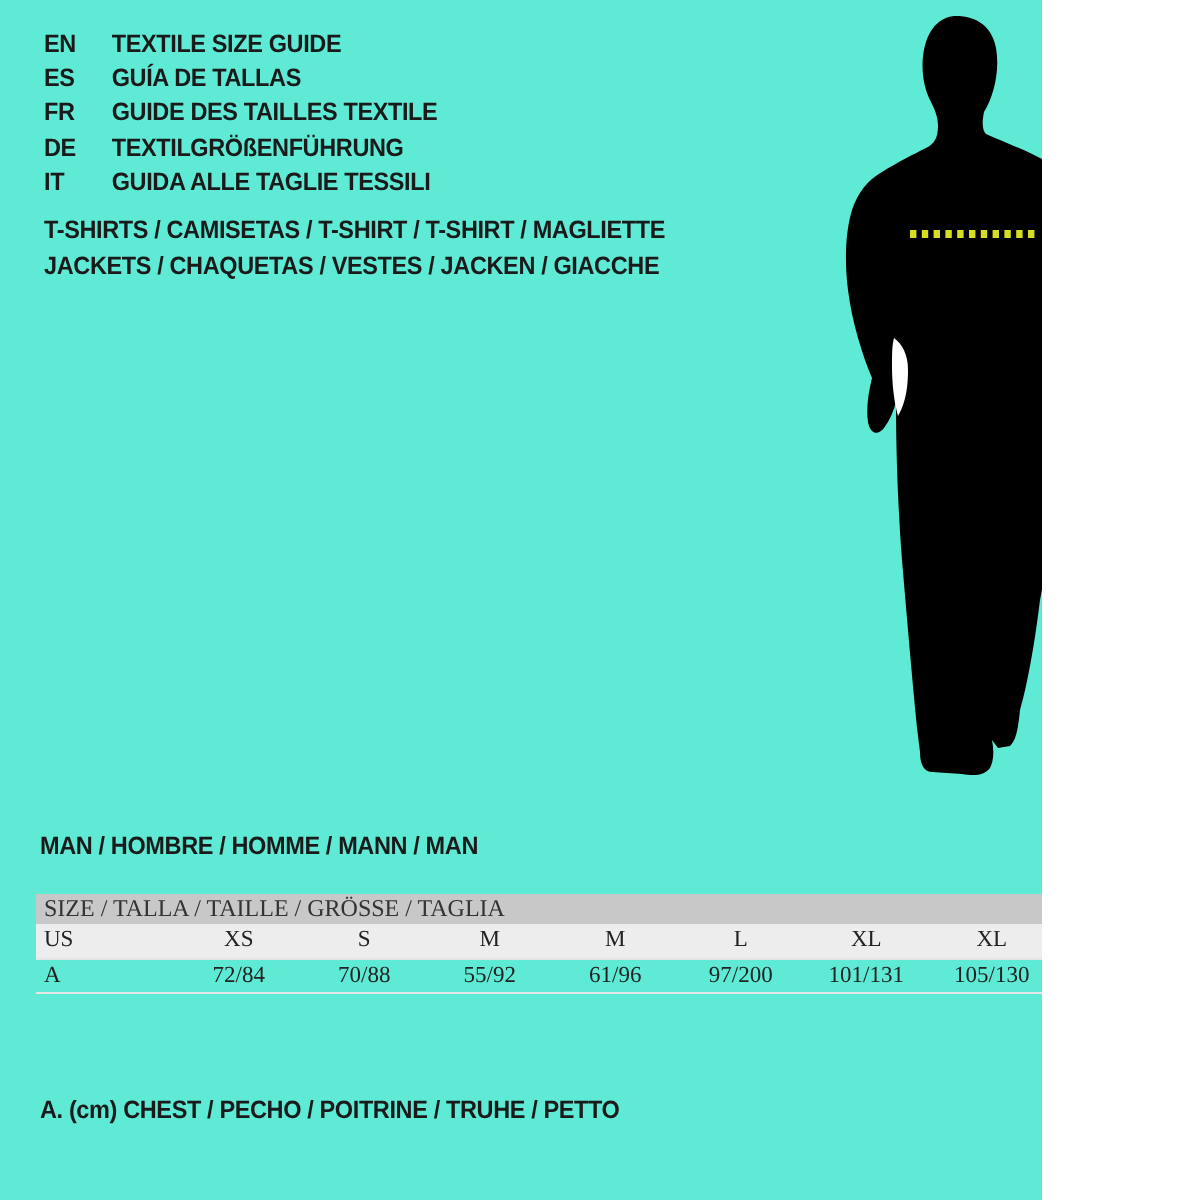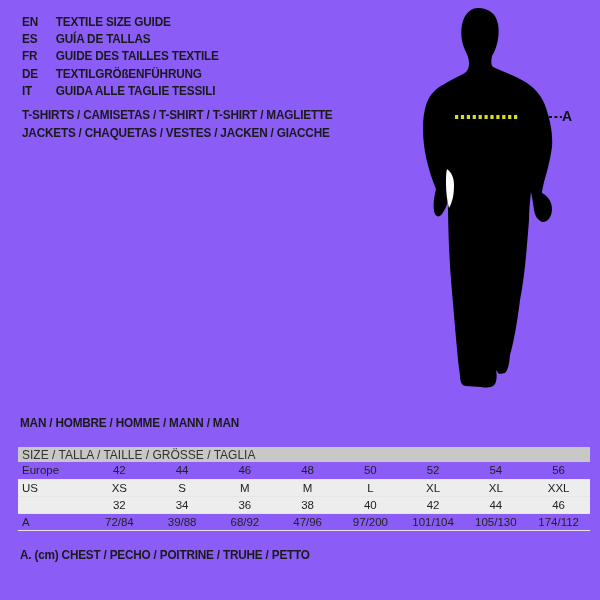--- a/index.html
+++ b/index.html
@@ -1,17 +1,17 @@
 <!DOCTYPE html>
 <html><head>
 <meta charset="utf-8">
 <style>
   html,body { margin:0; padding:0; background:#fff; }
   .canvas {
-    position:relative; width:600px; height:600px; background:#8b5cf6;
+    position:relative; width:521px; height:600px; background:#5eead4;
     font-family:"Liberation Sans", sans-serif; color:#1a1a1a; overflow:hidden;
   }
   .condensed { transform:scaleX(0.94); transform-origin:0 0; }
 
   
   .lang-block { position:absolute; left:22px; top:13px; }
   .lang-row { display:flex; height:17.4px; align-items:center;
               font-size:12.5px; font-weight:bold; letter-spacing:-0.2px; }
   .lang-row .code { width:36px; }
 
@@ -26,21 +26,21 @@
                    font-weight:bold; color:#111; }
   .notch { fill:#ffffff; }
 
   
   .section-title { position:absolute; left:20px; top:416px; font-size:12.5px;
                    font-weight:bold; letter-spacing:-0.2px; }
 
   
   table.size-table { position:absolute; left:18px; top:447px; width:572px;
                      border-collapse:collapse; table-layout:fixed;
-                     font-size:11.5px; color:#222; }
+                     font-size:11.5px; color:#222;font-family:Liberation Serif, serif; }
   table.size-table thead th { height:15px; font-weight:normal; font-size:12px;
                               text-align:left; padding:0 0 0 4px; color:#333; }
   table.size-table tbody tr { height:17px; border-bottom:1px solid #e6e6e6; }
   table.size-table tbody th { font-weight:normal; text-align:left; padding-left:4px; }
   table.size-table tbody td { text-align:center; padding:0; }
 
   
   .footnote { position:absolute; left:20px; top:548px; font-size:12.5px;
               font-weight:bold; letter-spacing:-0.2px; }
 </style>
@@ -140,61 +140,39 @@
         <col>
         <col>
         <col>
     </colgroup>
     <thead>
       <tr style="background-color: rgb(200, 200, 200);">
         <th colspan="9">SIZE / TALLA / TAILLE / GRÖSSE / TAGLIA</th>
       </tr>
     </thead>
     <tbody>
-      <tr>
-        <th>Europe</th>
-        <td>42</td>
-        <td>44</td>
-        <td>46</td>
-        <td>48</td>
-        <td>50</td>
-        <td>52</td>
-        <td>54</td>
-        <td>56</td>
-      </tr>
       <tr style="background-color: rgb(237, 237, 237);">
         <th>US</th>
         <td>XS</td>
         <td>S</td>
         <td>M</td>
         <td>M</td>
         <td>L</td>
         <td>XL</td>
         <td>XL</td>
         <td>XXL</td>
       </tr>
-      <tr style="background-color: rgb(237, 237, 237);">
-        <th></th>
-        <td>32</td>
-        <td>34</td>
-        <td>36</td>
-        <td>38</td>
-        <td>40</td>
-        <td>42</td>
-        <td>44</td>
-        <td>46</td>
-      </tr>
       <tr>
         <th>A</th>
         <td>72/84</td>
-        <td>39/88</td>
-        <td>68/92</td>
-        <td>47/96</td>
+        <td>70/88</td>
+        <td>55/92</td>
+        <td>61/96</td>
         <td>97/200</td>
-        <td>101/104</td>
+        <td>101/131</td>
         <td>105/130</td>
         <td>174/112</td>
       </tr>
     </tbody>
   </table>
 
   <div class="footnote condensed">A. (cm) CHEST / PECHO / POITRINE / TRUHE / PETTO</div>
 
 </div>
 

